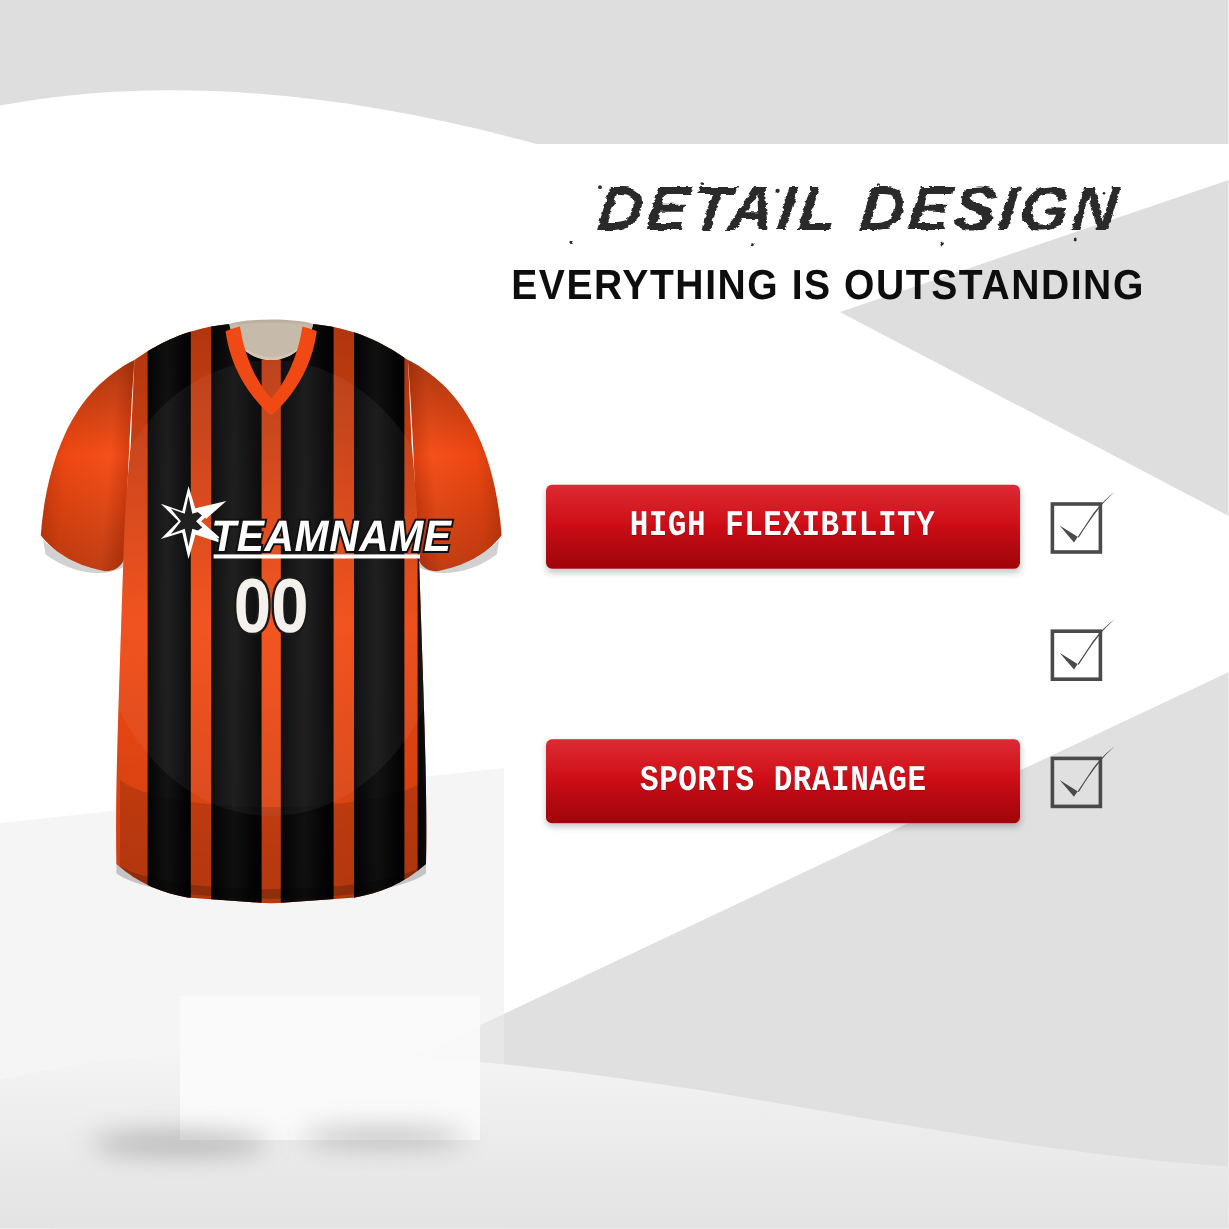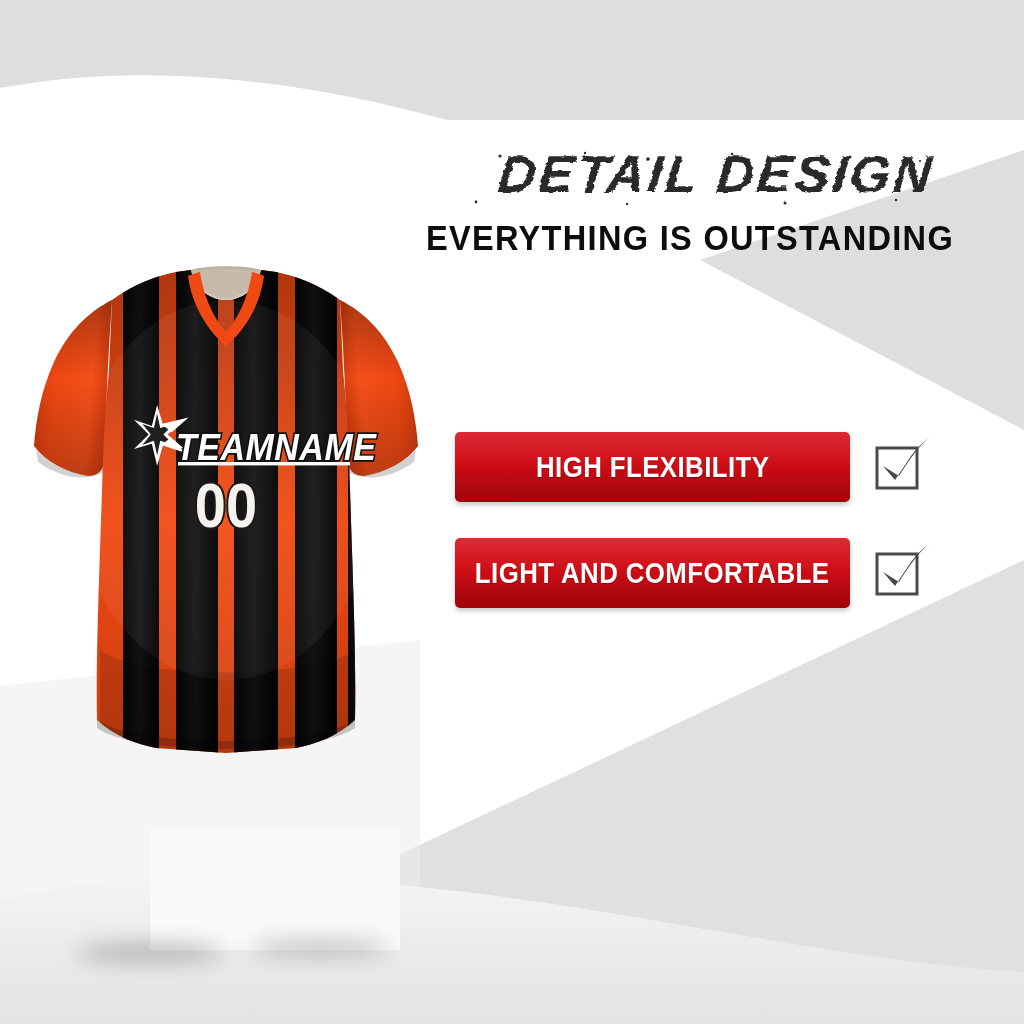--- a/index.html
+++ b/index.html
@@ -31,21 +31,21 @@
     white-space:nowrap;
   }
   .sublines{margin-top:16px;text-align:center;}
   .subline{
     font-weight:bold;color:#58585a;font-size:16.5px;
     letter-spacing:6.5px;line-height:21px;white-space:nowrap;
     transform:scaleX(.96);
   }
 
   
-  .features{position:absolute;left:455px;top:432px;width:500px;}
+  .features{position:absolute;left:455px;top:404px;width:500px;font-family:Liberation Mono, monospace;}
   .feature-row{
     position:relative;height:70px;margin-bottom:36px;
   }
   .banner{
     position:absolute;left:0;top:0;width:395px;height:70px;
     border-radius:5px;
     background:linear-gradient(to bottom,#d9121c 0%,#cf0d16 45%,#b00810 78%,#a00309 100%);
     box-shadow:0 3px 5px rgba(0,0,0,.22);
     display:flex;align-items:center;justify-content:center;
     overflow:hidden;
@@ -257,25 +257,31 @@
       <div class="banner">
         <span class="banner-label nosel">HIGH FLEXIBILITY</span>
       </div>
       <svg class="checkbox" viewBox="0 0 60 62">
         <rect x="6" y="14" width="40" height="40" fill="none" stroke="#4a4a4a" stroke-width="3"></rect>
         <path d="M12,32 L24,46 L40,22 C46,14 52,8 58,4 C48,12 38,26 28,42 Z" fill="#4a4a4a"></path>
       </svg>
     </div>
 
     <div class="feature-row">
+      <svg class="checkbox" viewBox="0 0 60 62">
+        <rect x="6" y="14" width="40" height="40" fill="none" stroke="#4a4a4a" stroke-width="3"></rect>
+        <path d="M12,32 L24,46 L40,22 C46,14 52,8 58,4 C48,12 38,26 28,42 Z" fill="#4a4a4a"></path>
+      </svg>
+    </div>
+
+
+    <div class="feature-row">
       <div class="banner">
-        <span class="banner-label nosel">LIGHT AND COMFORTABLE</span>
+        <span class="banner-label nosel">SPORTS DRAINAGE</span>
       </div>
       <svg class="checkbox" viewBox="0 0 60 62">
         <rect x="6" y="14" width="40" height="40" fill="none" stroke="#4a4a4a" stroke-width="3"></rect>
         <path d="M12,32 L24,46 L40,22 C46,14 52,8 58,4 C48,12 38,26 28,42 Z" fill="#4a4a4a"></path>
       </svg>
     </div>
 
-
-
   </div>
 </div>
 
 </body></html>

